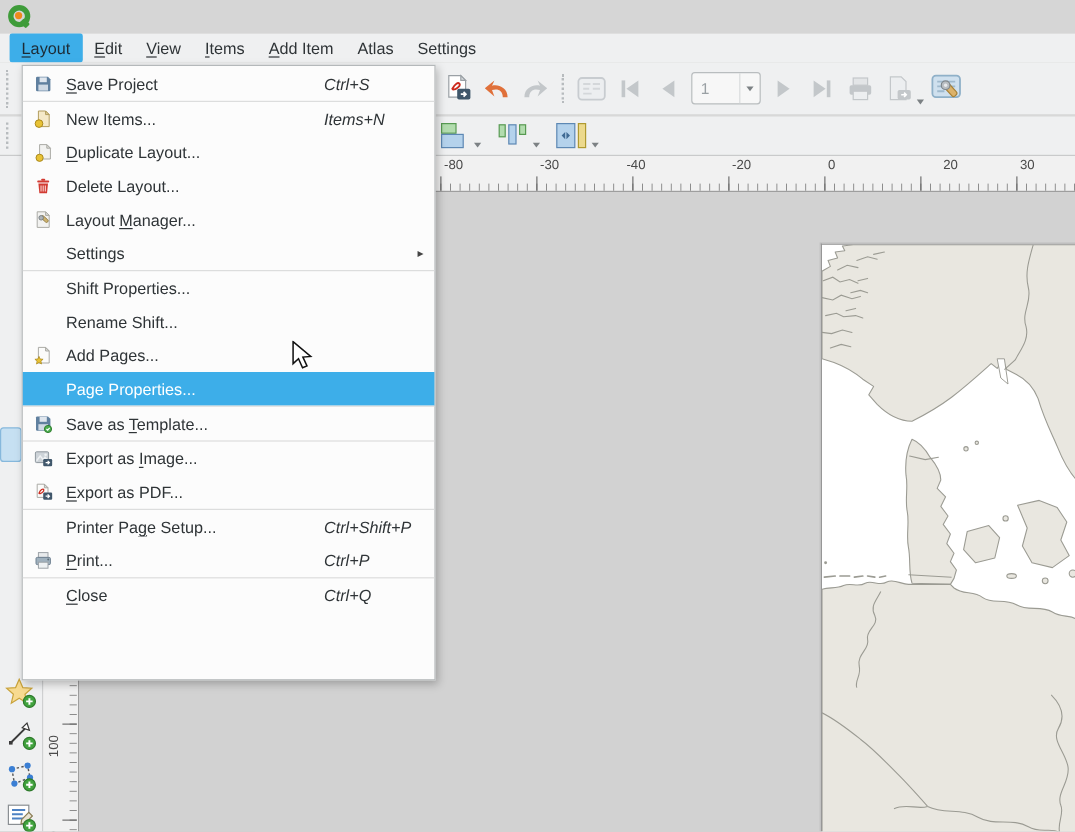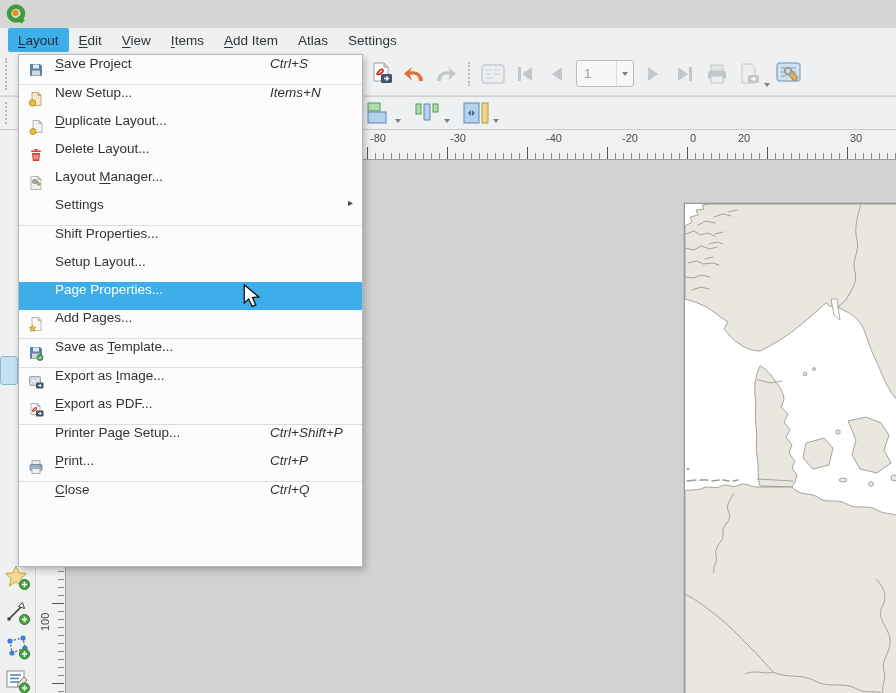--- a/index.html
+++ b/index.html
@@ -67,21 +67,21 @@
   .canvas{position:absolute;left:66px;top:160px;width:830px;height:533px;background:#d2d2d2;overflow:hidden;}
   .paper{position:absolute;left:618px;top:43px;width:212px;height:490px;background:#ffffff;
          border:1px solid #979797;border-right:none;border-bottom:none;
          box-shadow:-1px -1px 0 rgba(0,0,0,0.08);}
   .paper svg{position:absolute;left:0;top:0;}
 
   
   .menu{position:absolute;left:18px;top:54px;width:345px;height:513px;background:#fcfcfc;
         border:1px solid #b4b8ba;box-sizing:border-box;box-shadow:2px 3px 7px rgba(0,0,0,0.25);
         padding:1px 0;font-size:13.5px;color:#2f3437;z-index:50;}
-  .mi{height:28px;display:flex;}
+  .mi{height:28px;display:flex;align-items:center;}
   .mi .ic{width:24px;margin-left:5px;display:flex;align-items:center;justify-content:center;flex:0 0 auto;}
   .mi .lb{margin-left:7px;white-space:nowrap;}
   .mi .sc{margin-left:auto;width:92px;text-align:left;flex:0 0 auto;font-style:italic;}
   .mi .sub{margin-left:auto;margin-right:9px;font-size:10px;color:#444;}
   .mi.sel{background:#3daee9;color:#ffffff;}
   .msep{height:0;border-top:1px solid #dcdddd;margin:0;}
 
   .cursor{position:absolute;left:242px;top:284px;z-index:90;}
 </style>
 </head>
@@ -264,24 +264,24 @@
       <path d="M14,16 l6,-6 3,3 -6,6 -3.5,0.5 z" fill="#e8e2d2" stroke="#8a7d55"></path>
       <circle cx="20.5" cy="21" r="5" fill="#41a33e" stroke="#2d7a2b"></circle>
       <path d="M20.5,18.3 v5.4 M17.8,21 h5.4" stroke="#fff" stroke-width="1.6"></path>
     </svg>
   </div>
 </div>
 
 <div class="hruler">
   <span class="rl" style="left:304px;">-80</span>
   <span class="rl" style="left:384px;">-30</span>
-  <span class="rl" style="left:480px;">-40</span>
-  <span class="rl" style="left:556px;">-20</span>
+  <span class="rl" style="left:456px;">-40</span>
+  <span class="rl" style="left:544px;">-20</span>
   <span class="rl" style="left:624px;">0</span>
-  <span class="rl" style="left:672px;">20</span>
+  <span class="rl" style="left:720px;">20</span>
   <span class="rl" style="left:784px;">30</span>
 </div>
 <div class="vruler">
   <span class="rl" style="top:471px;">100</span>
   <span class="rl" style="top:551px;">120</span>
 </div>
 
 <div class="canvas">
   <div class="paper">
     <svg width="212" height="490" viewBox="0 0 212 490">
@@ -372,21 +372,21 @@
   <div class="msep"></div>
 
   <div class="mi">
     <span class="ic">
       <svg width="16" height="16" viewBox="0 0 16 16">
           <path d="M4,1.5 h6 l3,3 v10 h-9 z" fill="#f5e9c8" stroke="#b09a5a" stroke-width="0.8"></path>
           <path d="M10,1.5 l3,3 h-3 z" fill="#e0cf9a" stroke="#b09a5a" stroke-width="0.8"></path>
           <circle cx="4.5" cy="12" r="3.2" fill="#e8c235" stroke="#a8861a" stroke-width="0.8"></circle>
         </svg>
     </span>
-    <span class="lb">New Setup...</span>
+    <span class="lb">New Items...</span>
     <span class="sc">Items+N</span>
   </div>
 
   <div class="mi">
     <span class="ic">
       <svg width="16" height="16" viewBox="0 0 16 16">
           <path d="M5,1.5 h6 l3,3 v9 h-9 z" fill="#f2f2f0" stroke="#a7a7a2" stroke-width="0.8"></path>
           <path d="M11,1.5 l3,3 h-3 z" fill="#dcdcd6" stroke="#a7a7a2" stroke-width="0.8"></path>
           <circle cx="5" cy="12.5" r="3" fill="#e8c235" stroke="#a8861a" stroke-width="0.8"></circle>
         </svg>
@@ -429,39 +429,39 @@
   <div class="msep"></div>
 
   <div class="mi">
     <span class="ic"></span>
     <span class="lb">Shift Properties...</span>
     <span class="sc"></span>
   </div>
 
   <div class="mi">
     <span class="ic"></span>
-    <span class="lb">Setup Layout...</span>
+    <span class="lb">Rename Shift...</span>
+    <span class="sc"></span>
+  </div>
+
+  <div class="mi">
+    <span class="ic">
+      <svg width="16" height="16" viewBox="0 0 16 16">
+          <path d="M4,1.5 h6 l3,3 v10 h-9 z" fill="#fbfbfa" stroke="#a7a7a2" stroke-width="0.8"></path>
+          <path d="M10,1.5 l3,3 h-3 z" fill="#dcdcd6" stroke="#a7a7a2" stroke-width="0.8"></path>
+          <path d="M4.5,9 l1,2.2 2.4,0.2 -1.8,1.6 0.5,2.4 -2.1,-1.3 -2.1,1.3 0.5,-2.4 -1.8,-1.6 2.4,-0.2 z" fill="#e8c235" stroke="#a8861a" stroke-width="0.6"></path>
+        </svg>
+    </span>
+    <span class="lb">Add Pages...</span>
     <span class="sc"></span>
   </div>
 
   <div class="mi sel">
     <span class="ic"></span>
     <span class="lb">Page Properties...</span>
-    <span class="sc"></span>
-  </div>
-
-  <div class="mi">
-    <span class="ic">
-      <svg width="16" height="16" viewBox="0 0 16 16">
-          <path d="M4,1.5 h6 l3,3 v10 h-9 z" fill="#fbfbfa" stroke="#a7a7a2" stroke-width="0.8"></path>
-          <path d="M10,1.5 l3,3 h-3 z" fill="#dcdcd6" stroke="#a7a7a2" stroke-width="0.8"></path>
-          <path d="M4.5,9 l1,2.2 2.4,0.2 -1.8,1.6 0.5,2.4 -2.1,-1.3 -2.1,1.3 0.5,-2.4 -1.8,-1.6 2.4,-0.2 z" fill="#e8c235" stroke="#a8861a" stroke-width="0.6"></path>
-        </svg>
-    </span>
-    <span class="lb">Add Pages...</span>
     <span class="sc"></span>
   </div>
   <div class="msep"></div>
 
 
   <div class="mi">
     <span class="ic">
       <svg width="16" height="16" viewBox="0 0 16 16">
           <path d="M2,3 a1,1 0 0 1 1,-1 h9 l2,2 v9 a1,1 0 0 1 -1,1 h-10 a1,1 0 0 1 -1,-1 z" fill="#60809f"></path>
           <rect x="5" y="2.5" width="6" height="4" fill="#dfe6ee"></rect>

